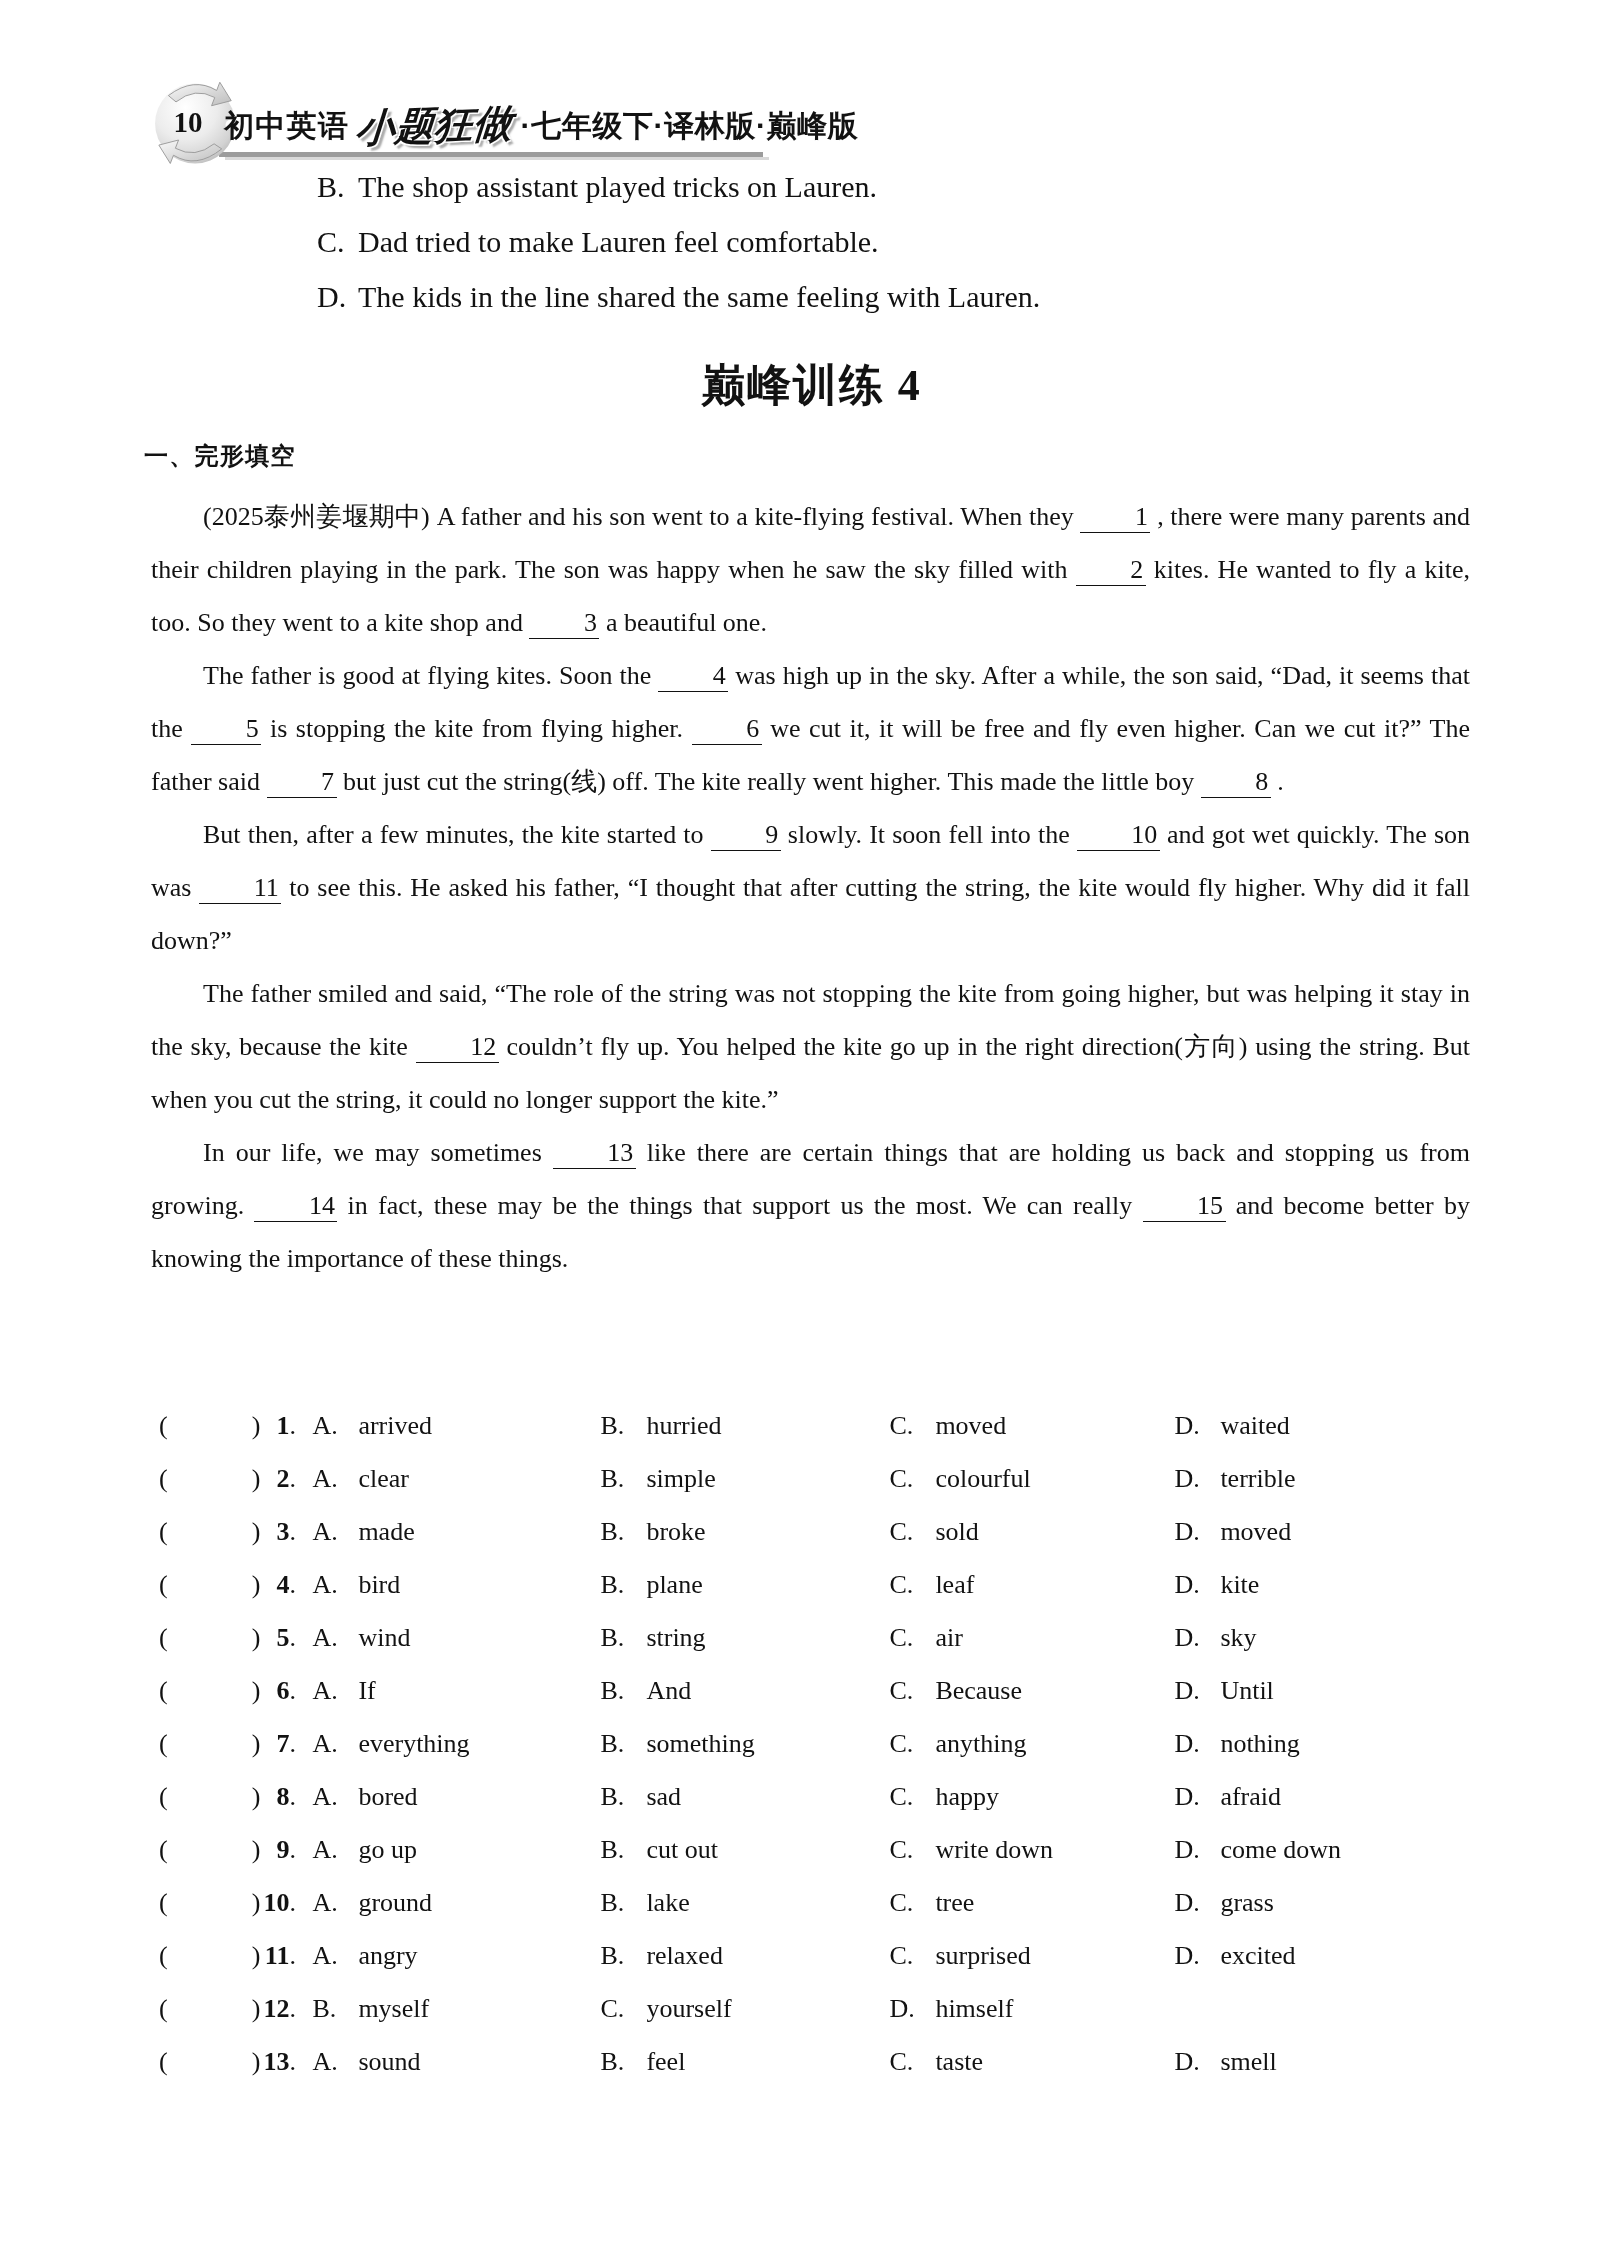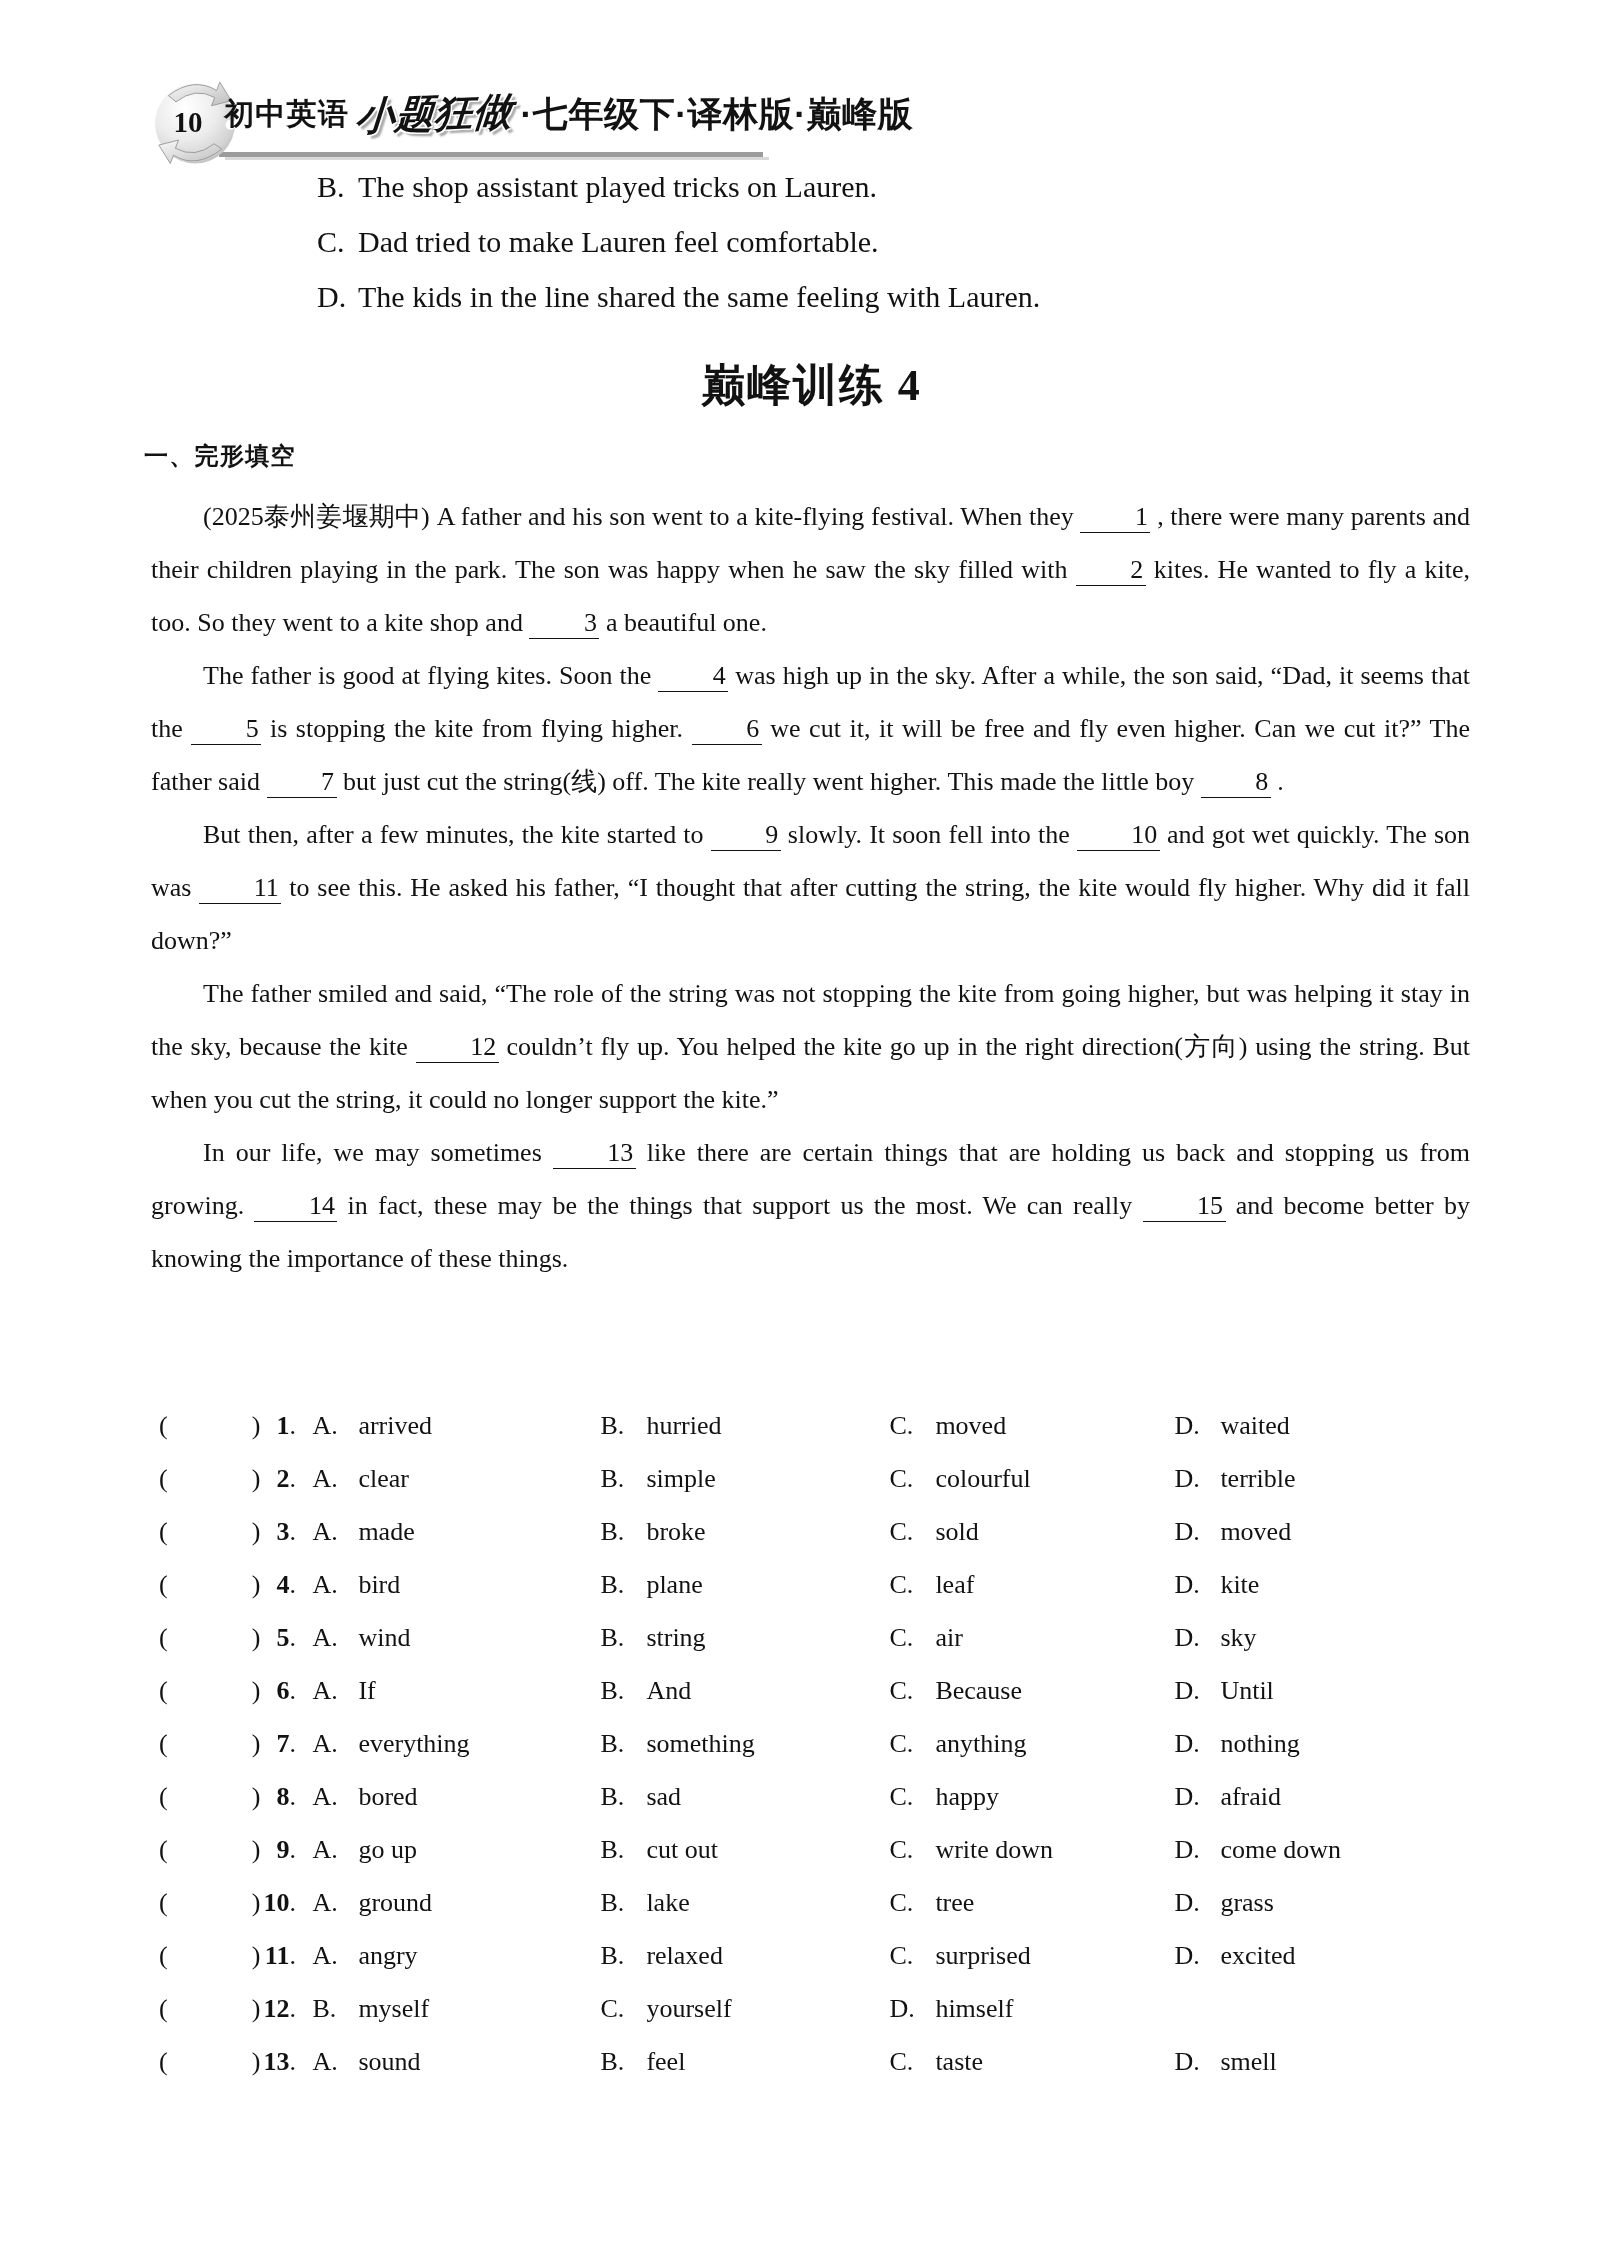--- a/index.html
+++ b/index.html
@@ -27,37 +27,37 @@
     position:absolute; left:143px; top:75px;
     width:113px; height:97px;
   }
   .badge-num {
     position:absolute; left:30.5px; top:30.5px;
     font-size:29px; font-weight:bold;
     font-family:"Liberation Serif","DejaVu Serif",serif;
     color:#111;
   }
   .hdr-titles {
-    position:absolute; left:224px; top:82px; height:64px;
+    position:absolute; left:224px; top:94px; height:64px;
     display:flex; align-items:center; white-space:nowrap;
   }
   .series-title {
     font-family:"Liberation Sans","DejaVu Sans",sans-serif;
     font-weight:900; font-size:30px; letter-spacing:1.3px;
   }
   .brand-logo {
     font-family:"Liberation Sans","DejaVu Sans",sans-serif;
     font-weight:900; font-style:italic; font-size:39px;
     margin:0 9px 0 6.4px; transform:skewX(-6deg) rotate(-2deg);
     text-shadow:-1.3px -1.3px 0 #fff, 1.3px -1.3px 0 #fff, -1.3px 1.3px 0 #fff,
                  1.3px 1.3px 0 #fff, 3.8px 3.8px 1.9px #aaa;
   }
   .edition-text {
     font-family:"Liberation Sans","DejaVu Sans",sans-serif;
-    font-weight:900; font-size:35px; letter-spacing:0.6px;
+    font-weight:900; font-size:30px; letter-spacing:0.6px;
   }
 
   
   .prev-options { position:absolute; left:317px; top:159px; font-size:30px; }
   .prev-row { line-height:55px; white-space:nowrap; }
   .plab { display:inline-block; min-width:41px; }
 
   
   .section-title {
     position:absolute; left:0; top:356px; width:100%;

